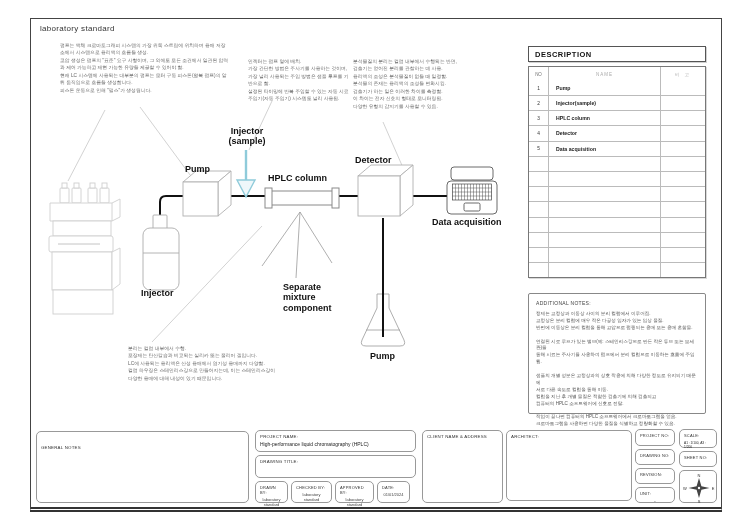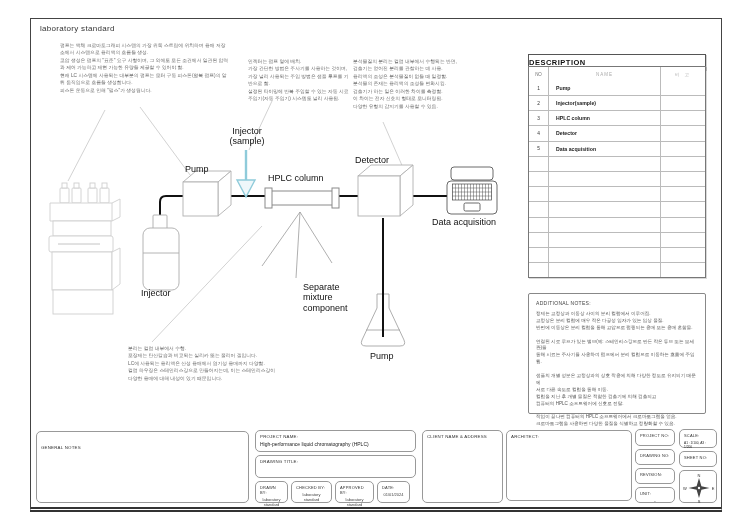--- a/index.html
+++ b/index.html
@@ -1,24 +1,24 @@
 <!DOCTYPE html>
 <html><head>
 <meta charset="utf-8">
 <style>
   html,body{margin:0;padding:0;background:#fff;}
   body{width:750px;height:530px;position:relative;font-family:"Liberation Sans",sans-serif;overflow:hidden;}
   .abs{position:absolute;}
   .sheet{left:30px;top:18px;width:690px;height:488px;border:1.2px solid #444;border-bottom:5px double #333;background:#fff;}
   .lab-standard{left:40px;top:24px;font-size:8px;color:#333;letter-spacing:.3px;}
   .note{font-size:4.8px;line-height:1.55;color:#666;white-space:pre-line;}
-  .eq-label{font-size:9px;font-weight:normal;color:#111;line-height:1.15;white-space:pre-line;}
+  .eq-label{font-size:9px;font-weight:bold;color:#111;line-height:1.15;white-space:pre-line;}
   svg{position:absolute;left:0;top:0;pointer-events:none;}
   
-  .desc-title{left:528px;top:54px;width:178px;height:16px;border:1px solid #555;background:#fff;box-shadow:1px 1px 0 rgba(0,0,0,.18);display:flex;align-items:center;font-size:7.5px;font-weight:bold;letter-spacing:.5px;color:#111;box-sizing:border-box;}
+  .desc-title{left:528px;top:46px;width:178px;height:16px;border:1px solid #555;background:#fff;box-shadow:1px 1px 0 rgba(0,0,0,.18);display:flex;align-items:center;padding-left:6px;font-size:7.5px;font-weight:bold;letter-spacing:.5px;color:#111;box-sizing:border-box;}
   .desc-table{left:528px;top:66px;width:178px;height:212px;border:1px solid #777;background:#fff;box-shadow:1px 1px 0 rgba(0,0,0,.15);box-sizing:border-box;display:flex;flex-direction:column;}
   .tbl-row{display:flex;border-top:1px solid #bbb;height:15.2px;box-sizing:border-box;flex:none;}
   .tbl-row:first-child{border-top:none;height:14px;}
   .cell-no{width:20px;border-right:1px solid #bbb;display:flex;align-items:center;justify-content:center;font-size:4.8px;color:#333;box-sizing:border-box;}
   .cell-name{flex:1;border-right:1px solid #bbb;display:flex;align-items:center;padding-left:7px;font-size:5.2px;font-weight:bold;color:#222;box-sizing:border-box;}
   .cell-remark{width:44px;display:flex;align-items:center;justify-content:center;font-size:4.5px;color:#aaa;}
   .hdr .cell-no{font-size:4.5px;color:#777;font-weight:normal;}
   .hdr .cell-name{font-size:4.5px;color:#aaa;font-weight:normal;justify-content:center;padding-left:0;letter-spacing:1px;}
   .hdr .cell-remark{letter-spacing:2px;}
   .add-notes{left:528px;top:293px;width:178px;height:121px;border:1px solid #888;border-radius:2px;background:#fff;box-sizing:border-box;padding:6px 7px;}
@@ -161,21 +161,21 @@
 컬럼 하우징은 스테인리스강으로 만들어지는데, 이는 스테인리스강이
 다양한 용매에 대해 내성이 있기 때문입니다.</div>
 
 <div class="abs eq-label" style="left:185px;top:164px;">Pump</div>
 <div class="abs eq-label center" style="left:220px;top:126px;width:54px;">Injector
 (sample)</div>
 <div class="abs eq-label" style="left:268px;top:173px;">HPLC column</div>
 <div class="abs eq-label" style="left:355px;top:155px;">Detector</div>
 <div class="abs eq-label" style="left:432px;top:217px;">Data acquisition</div>
 <div class="abs eq-label" style="left:141px;top:288px;">Injector</div>
-<div class="abs eq-label" style="left:283px;top:282px;margin-left:20px;">Separate
+<div class="abs eq-label" style="left:283px;top:282px;">Separate
 mixture
 component</div>
 <div class="abs eq-label" style="left:370px;top:351px;">Pump</div>
 
 <div class="abs desc-title">DESCRIPTION</div>
 <div class="abs desc-table">
   <div class="tbl-row hdr">
     <div class="cell-no">NO</div>
     <div class="cell-name">NAME</div>
     <div class="cell-remark">비 고</div>

